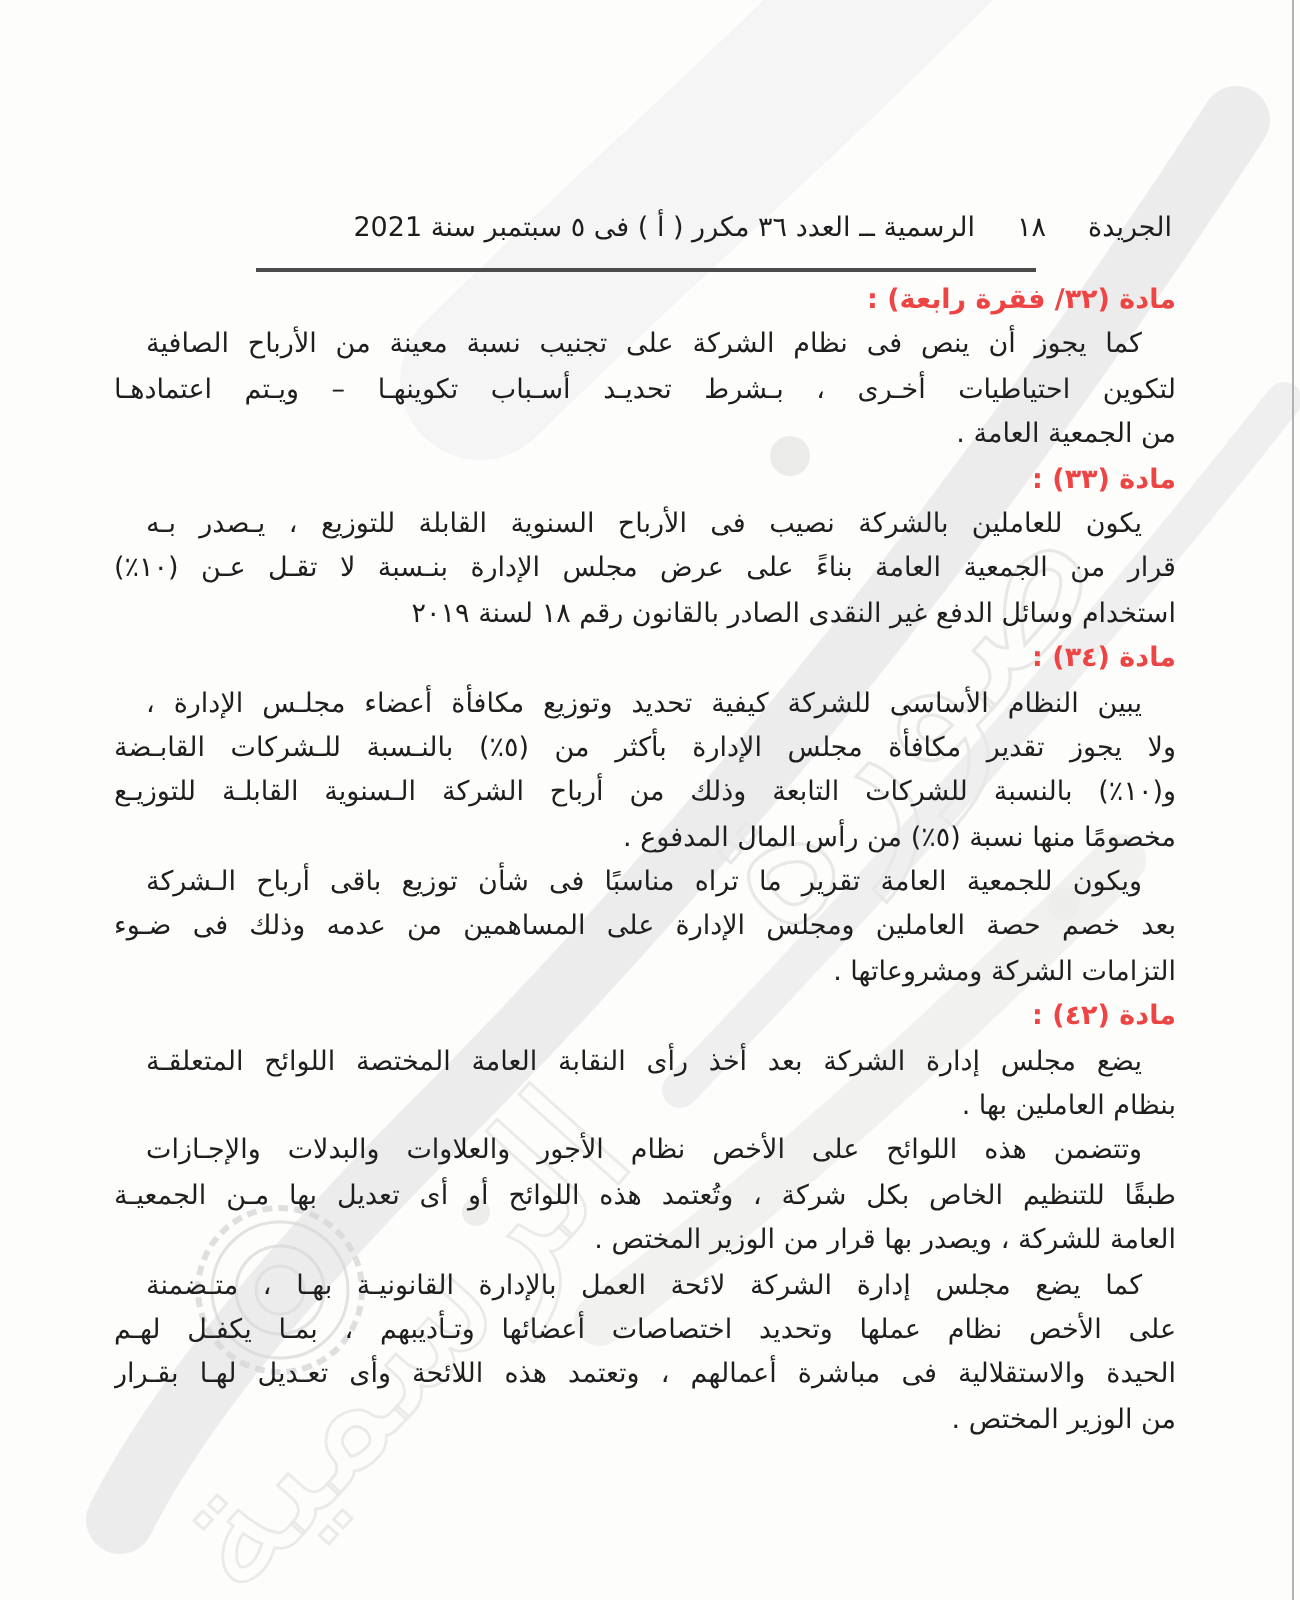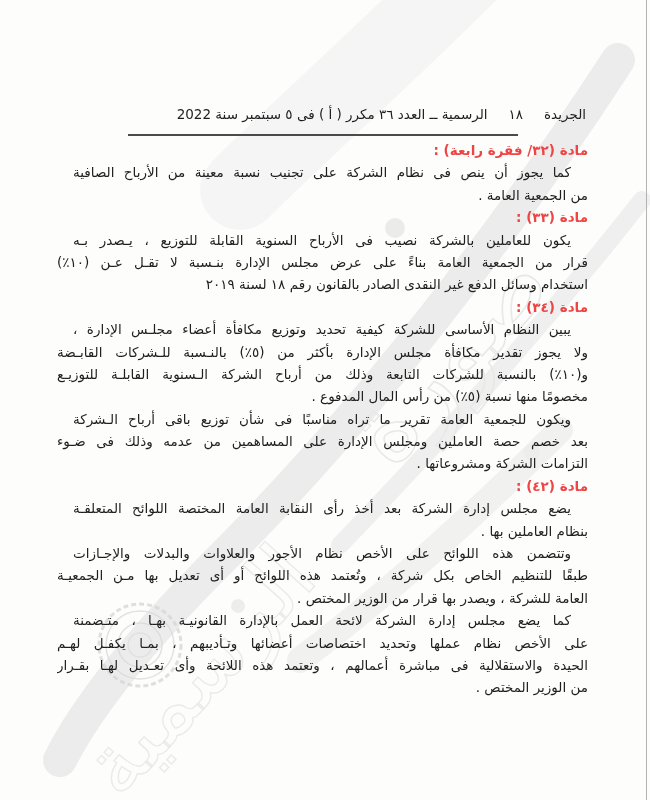--- a/index.html
+++ b/index.html
@@ -97,28 +97,29 @@
 
   <div class="content-layer">
 
     <div class="page-edge-line"></div>
 
     <div class="header-row">
       <span class="seg">الجريدة</span>
       <span class="gap"></span>
       <span class="seg">١٨</span>
       <span class="gap"></span>
-      <span class="seg">الرسمية ــ العدد ٣٦ مكرر ( أ ) فى ٥ سبتمبر سنة 2022</span>
+      <span class="seg">الرسمية ــ العدد ٣٦ مكرر ( أ ) فى ٥ سبتمبر سنة 2021</span>
     </div>
 
     <div class="header-rule"></div>
 
     <div class="doc-body">
         <div class="row article-heading">مادة (٣٢/ فقرة رابعة) :</div>
         <div class="row line first">كما يجوز أن ينص فى نظام الشركة على تجنيب نسبة معينة من الأرباح الصافية</div>
+        <div class="row line">لتكوين احتياطيات أخـرى ، بـشرط تحديـد أسـباب تكوينهـا – ويـتم اعتمادهـا</div>
         <div class="row line last">من الجمعية العامة .</div>
         <div class="row article-heading">مادة (٣٣) :</div>
         <div class="row line first">يكون للعاملين بالشركة نصيب فى الأرباح السنوية القابلة للتوزيع ، يـصدر بـه</div>
         <div class="row line">قرار من الجمعية العامة بناءً على عرض مجلس الإدارة بنـسبة لا تقـل عـن (١٠٪)</div>
         <div class="row line last">استخدام وسائل الدفع غير النقدى الصادر بالقانون رقم ١٨ لسنة ٢٠١٩</div>
         <div class="row article-heading">مادة (٣٤) :</div>
         <div class="row line first">يبين النظام الأساسى للشركة كيفية تحديد وتوزيع مكافأة أعضاء مجلـس الإدارة ،</div>
         <div class="row line">ولا يجوز تقدير مكافأة مجلس الإدارة بأكثر من (٥٪) بالنـسبة للـشركات القابـضة</div>
         <div class="row line">و(١٠٪) بالنسبة للشركات التابعة وذلك من أرباح الشركة الـسنوية القابلـة للتوزيـع</div>
         <div class="row line last">مخصومًا منها نسبة (٥٪) من رأس المال المدفوع .</div>

